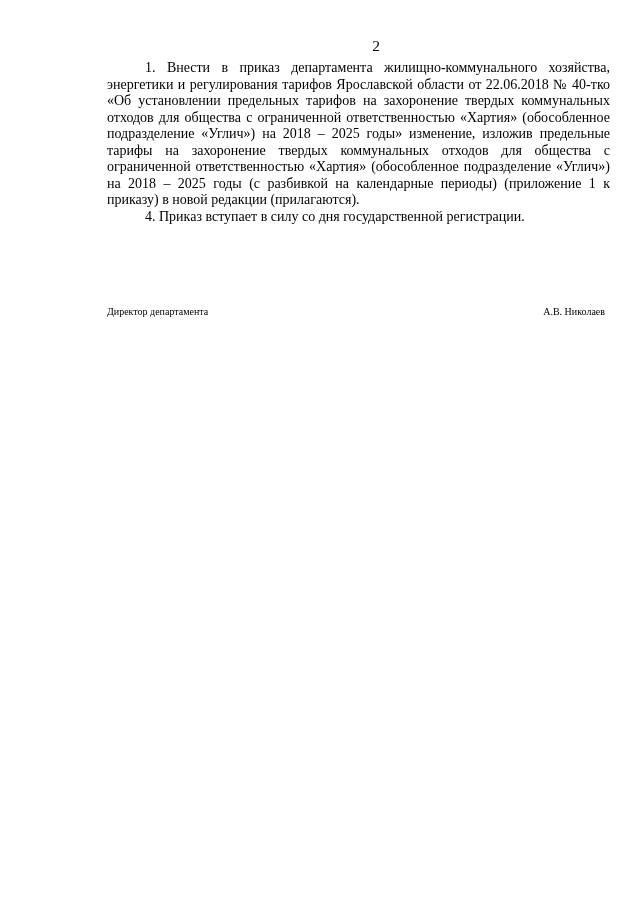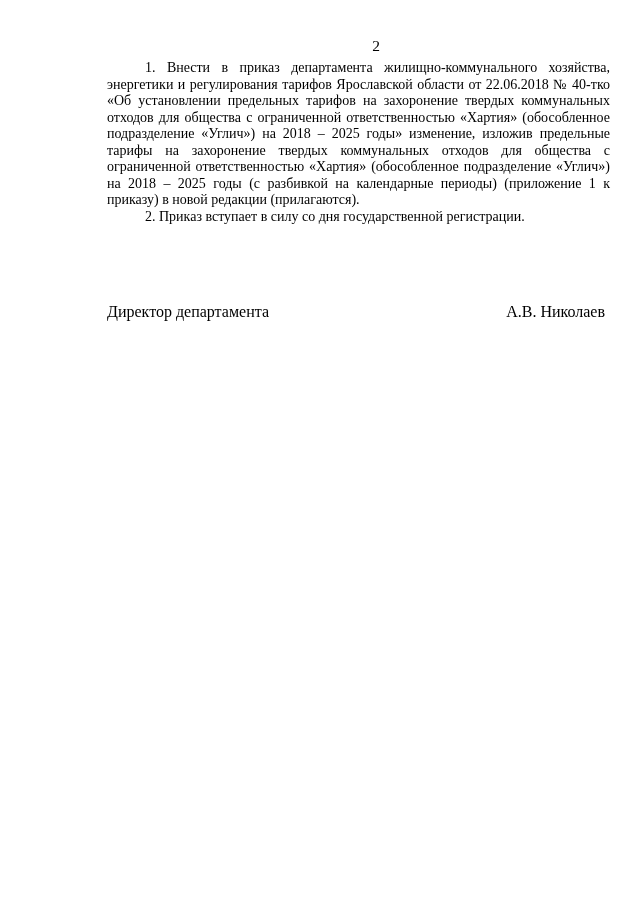--- a/index.html
+++ b/index.html
@@ -35,32 +35,32 @@
     }
     .body-text p {
       margin: 0;
       text-indent: 38px;
     }
     .signature {
       position: absolute;
       top: 303px;
       left: 107px;
       width: 498px;
-      font-size: 16px;
+      font-size: 10px;
       line-height: 17px;
       display: flex;
       justify-content: space-between;
     }
   </style>
 </head>
 <body>
 
 <div class="page-number">2</div>
 
 <div class="body-text">
   <p>1. Внести в приказ департамента жилищно-коммунального хозяйства, энергетики и регулирования тарифов Ярославской области от 22.06.2018 № 40-тко «Об установлении предельных тарифов на захоронение твердых коммунальных отходов для общества с ограниченной ответственностью «Хартия» (обособленное подразделение «Углич») на 2018 – 2025 годы» изменение, изложив предельные тарифы на захоронение твердых коммунальных отходов для общества с ограниченной ответственностью «Хартия» (обособленное подразделение «Углич») на 2018 – 2025 годы (с разбивкой на календарные периоды) (приложение 1 к приказу) в новой редакции (прилагаются).</p>
-  <p>2. Приказ вступает в силу со дня государственной регистрации.</p>
+  <p>4. Приказ вступает в силу со дня государственной регистрации.</p>
 </div>
 
 <div class="signature">
   <span>Директор департамента</span>
   <span>А.В. Николаев</span>
 </div>
 
 </body></html>

